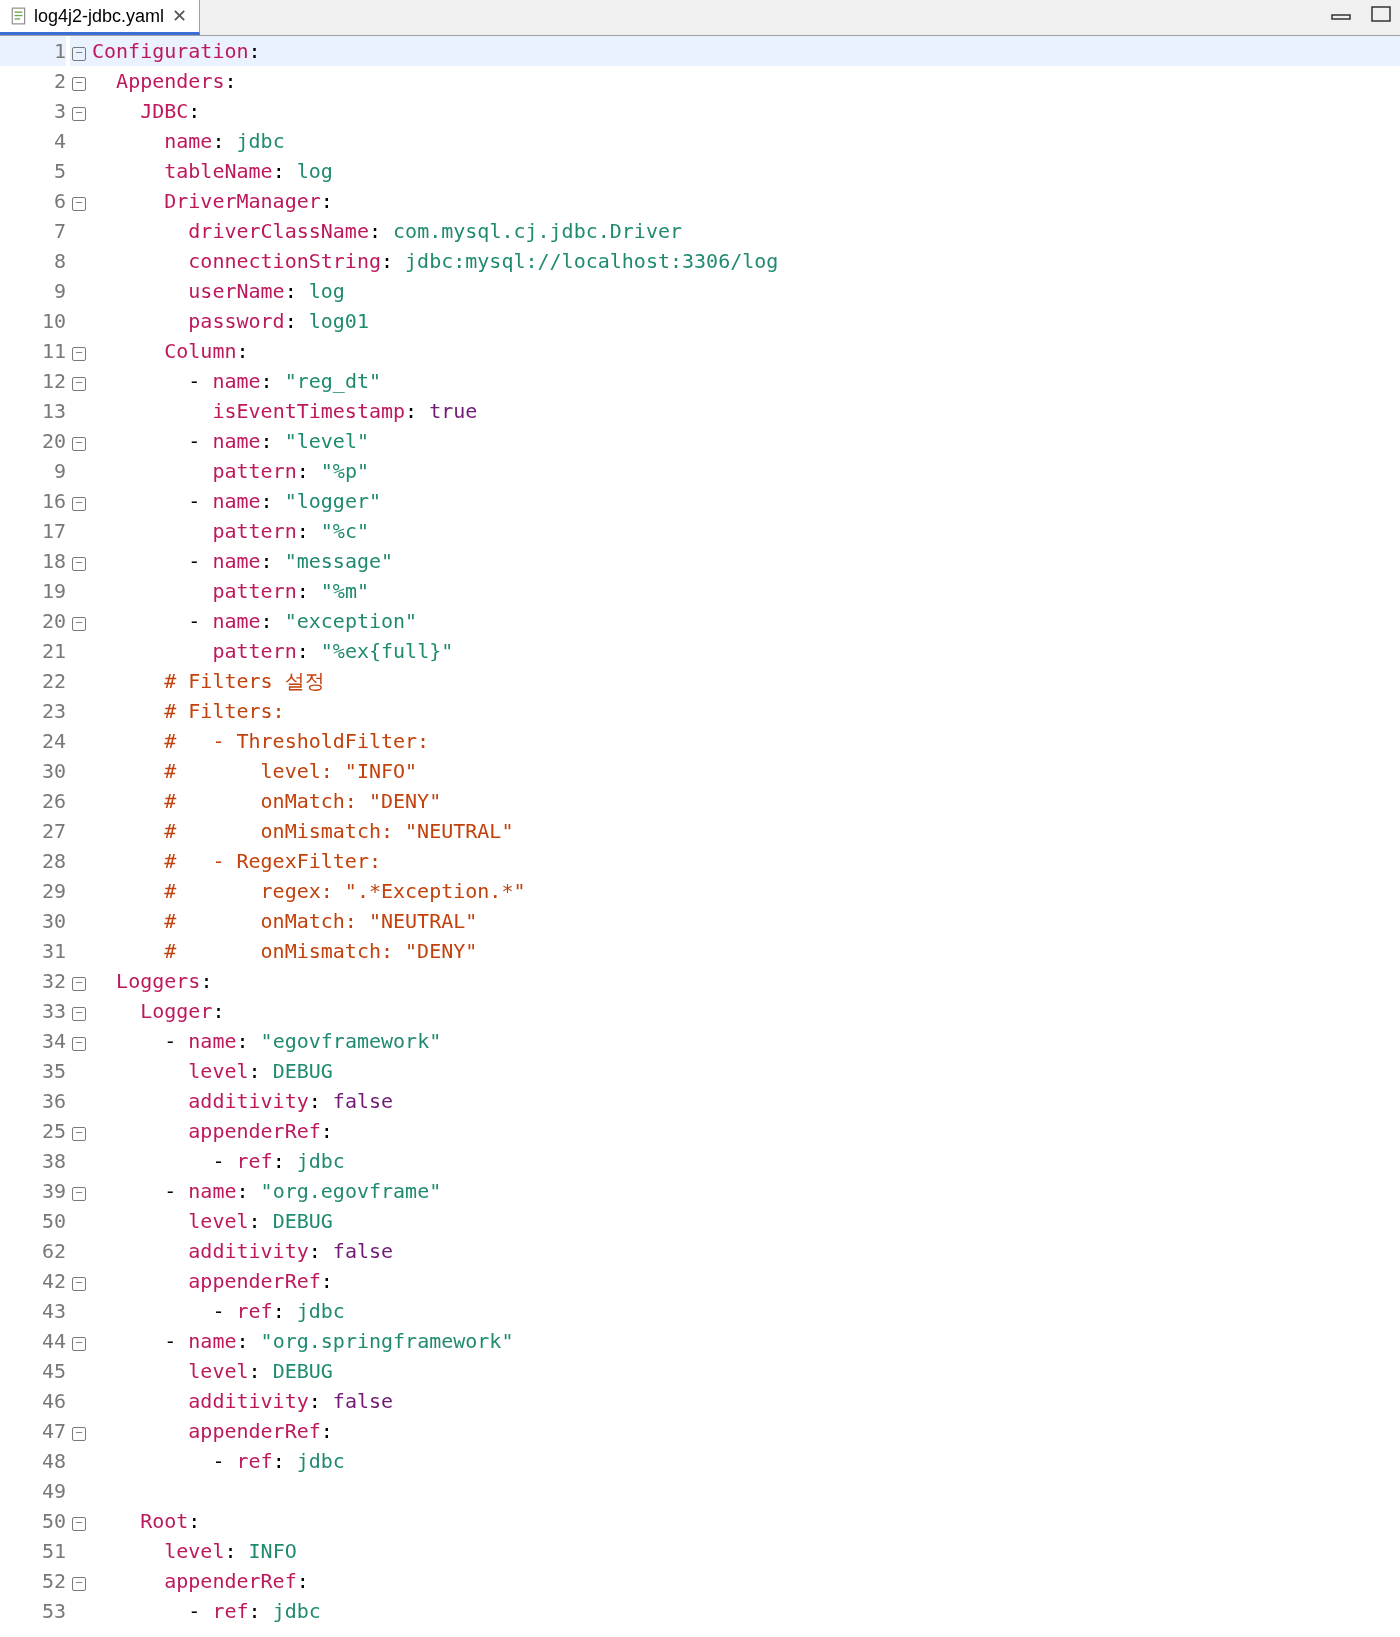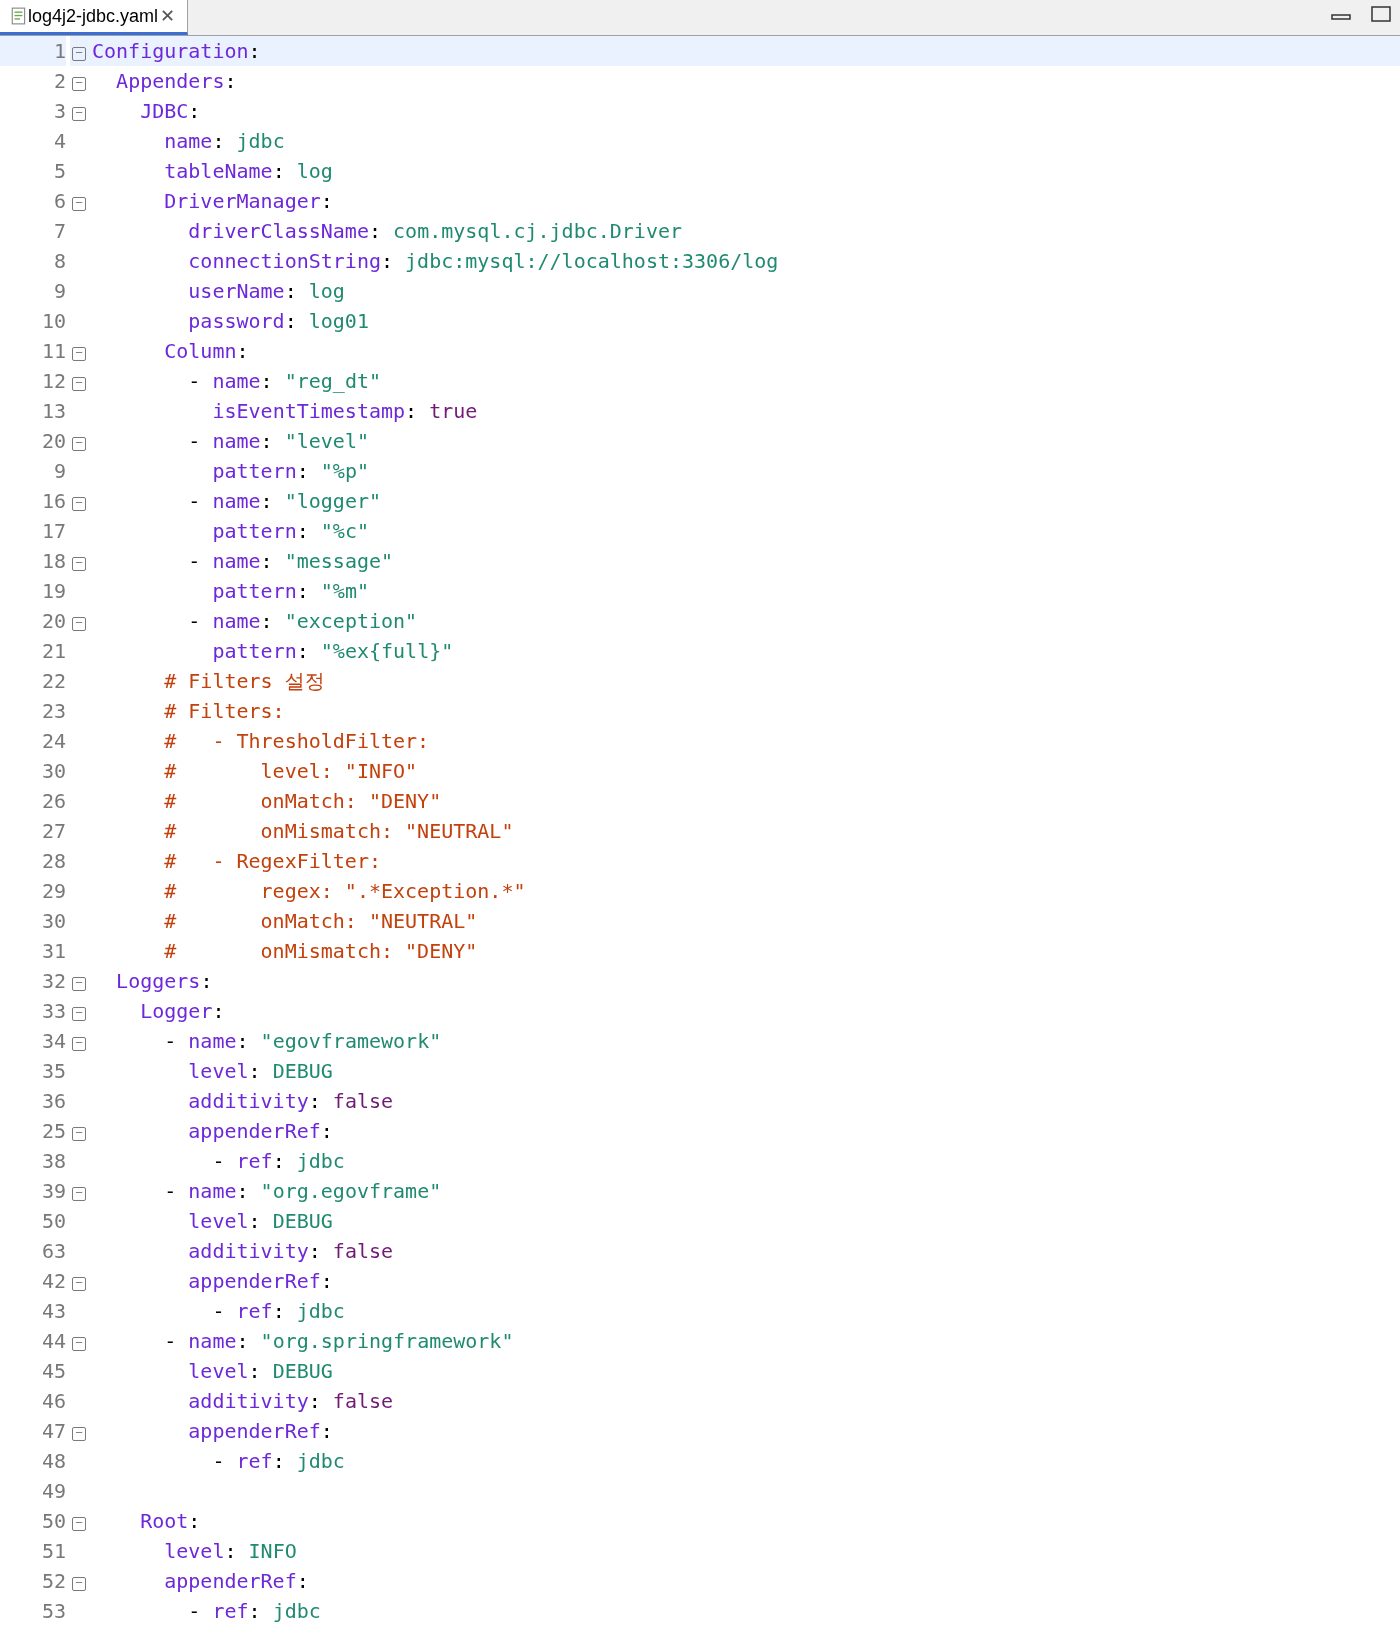--- a/index.html
+++ b/index.html
@@ -14,21 +14,21 @@
     display: flex;
     align-items: center;
     height: 36px;
     border-bottom: 1px solid #a0a0a0;
     background: #f0f0f0;
     position: relative;
   }
   .tab {
     display: flex;
     align-items: center;
-    gap: 0;
+    gap: 6px;
     padding: 0 10px;
     height: 100%;
     background: #ffffff;
     border-right: 1px solid #a0a0a0;
     border-bottom: 3px solid #3b6fd6;
     font-family: "Segoe UI", Arial, sans-serif;
     font-size: 18px;
   }
   .file-icon { width: 18px; height: 18px; flex-shrink: 0; }
   .close-x {
@@ -84,21 +84,21 @@
     border: 1px solid #7a7a7a;
     color: #7a7a7a;
     line-height: 10px;
     font-size: 13px;
     text-align: center;
     vertical-align: 1px;
     margin-left: 2px;
     font-family: Arial, sans-serif;
     border-radius: 2px;
   }
-  .k { color: #6d28d9; }      
+  .k { color: #be185d; }      
   .p { color: #000000; }       
   .s { color: #1f8a70; }       
   .b { color: #701a75; }       
   .c { color: #c2410c; }       
 </style>
 </head>
 <body>
 
 <div class="tab-bar">
   <div class="tab">
@@ -156,21 +156,21 @@
       <div class="line">31</div>
       <div class="line">32</div>
       <div class="line">33</div>
       <div class="line">34</div>
       <div class="line">35</div>
       <div class="line">36</div>
       <div class="line">25</div>
       <div class="line">38</div>
       <div class="line">39</div>
       <div class="line">50</div>
-      <div class="line">63</div>
+      <div class="line">62</div>
       <div class="line">42</div>
       <div class="line">43</div>
       <div class="line">44</div>
       <div class="line">45</div>
       <div class="line">46</div>
       <div class="line">47</div>
       <div class="line">48</div>
       <div class="line">49</div>
       <div class="line">50</div>
       <div class="line">51</div>

